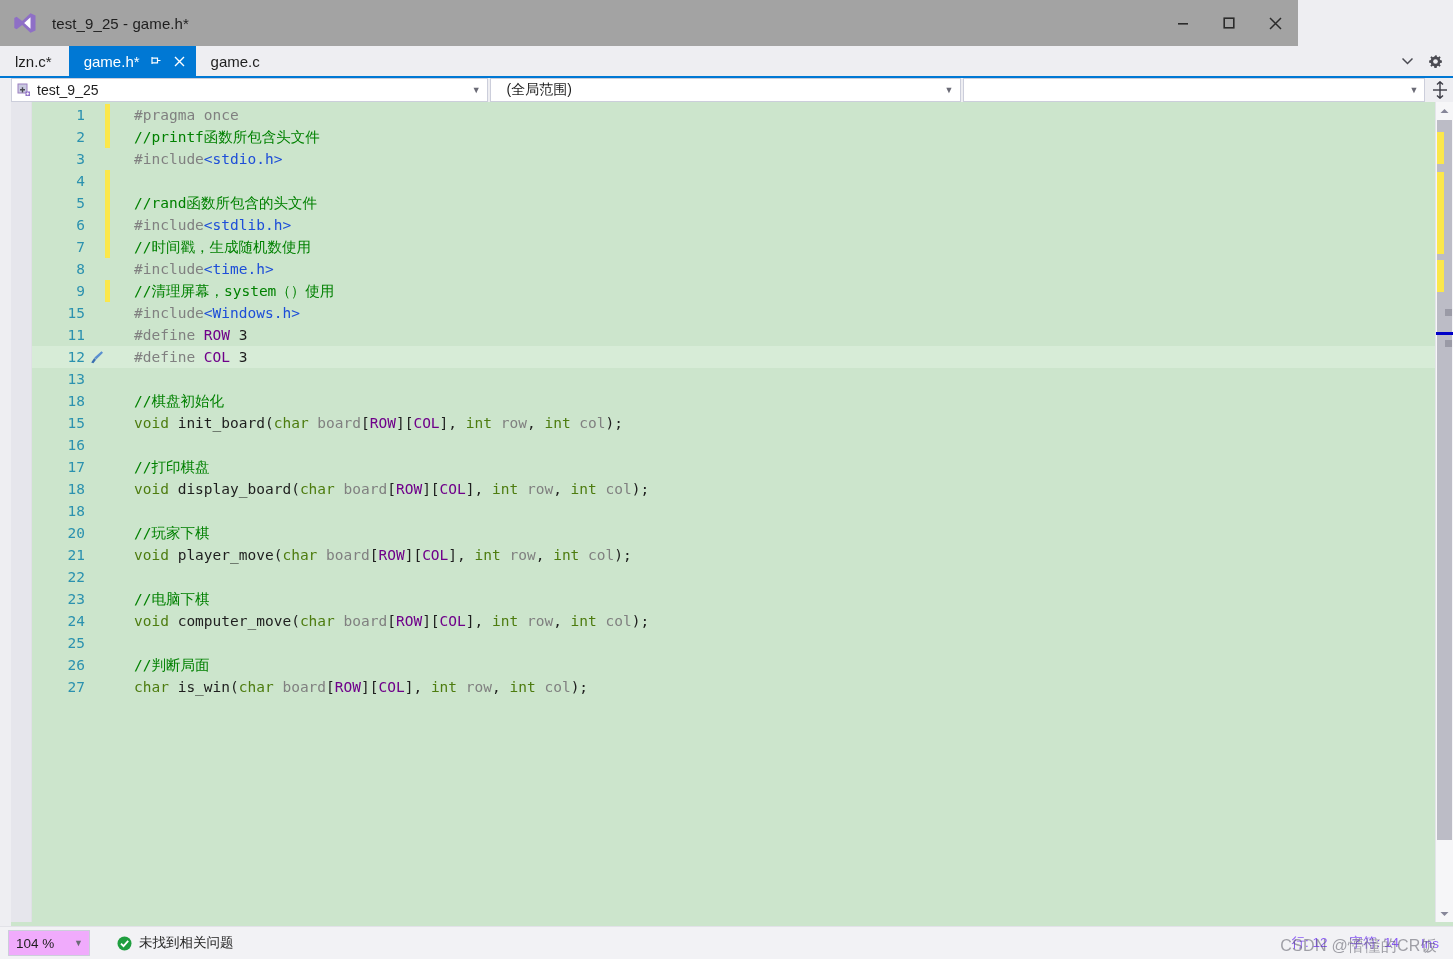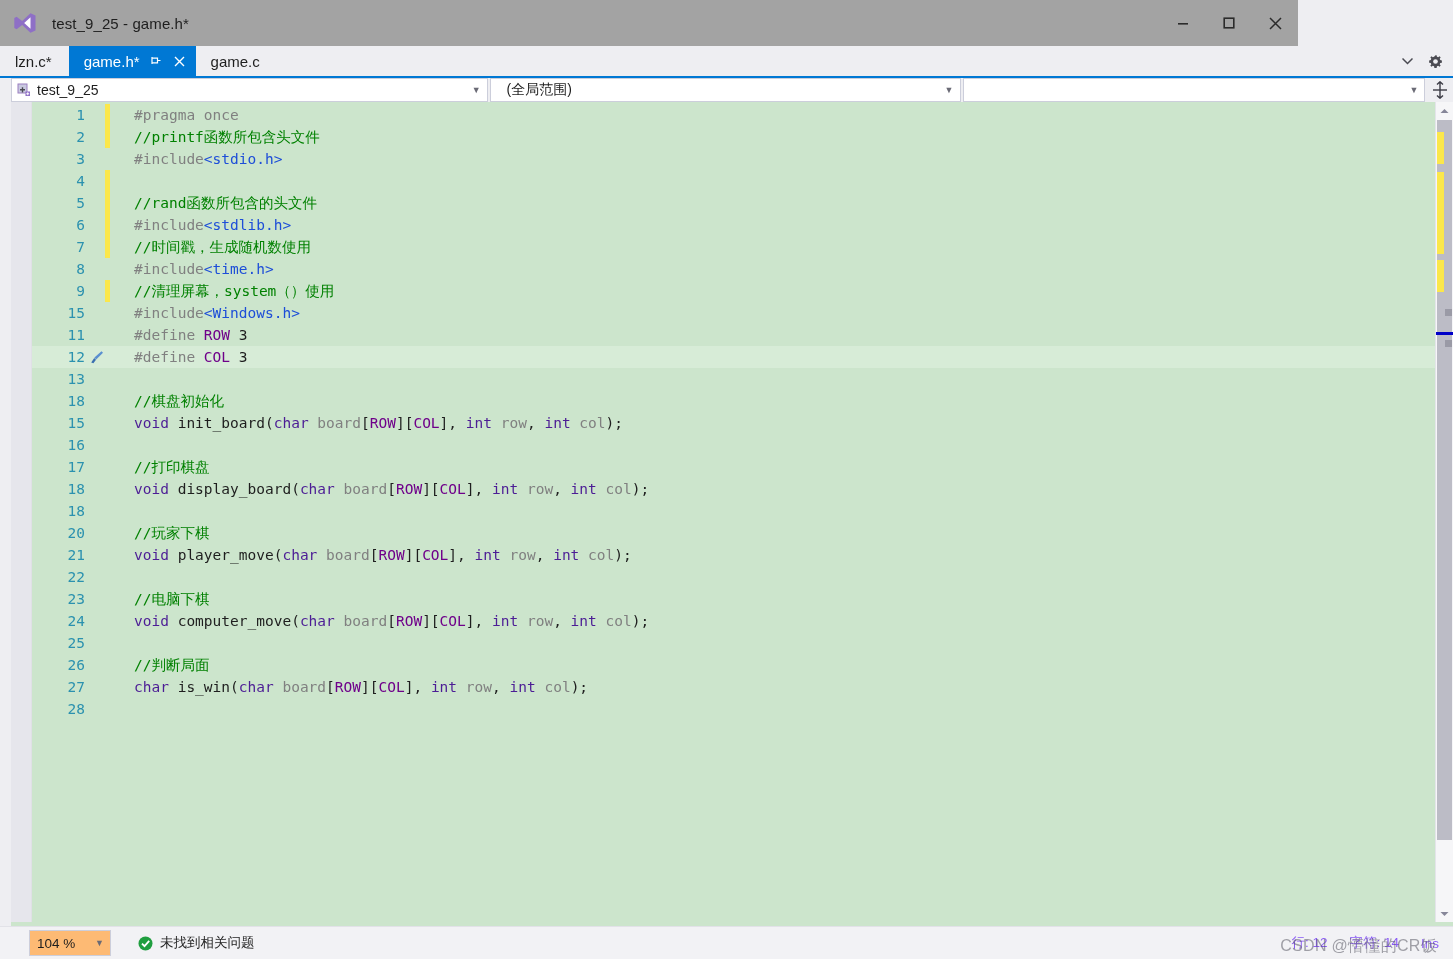--- a/index.html
+++ b/index.html
@@ -164,21 +164,21 @@
   }
   .chg.on { background: #fbe74b; }
   .code-text {
     margin-left: 24px;
     white-space: pre;
   }
   
   .t-pre   { color: #808080; }
   .t-cmt   { color: #008000; }
   .t-str   { color: #1d4ed8; }
-  .t-kw    { color: #4c1d95; }
+  .t-kw    { color: #4d7c0f; }
   .t-mac   { color: #6f008a; }
   .t-id    { color: #808080; }
   .t-plain { color: #1e1e1e; }
   .t-punc  { color: #1e1e1e; }
 
   
   .vscroll {
     position: absolute; right: 0; top: 0;
     width: 17px; height: 100%;
     background: #f6f6f8;
@@ -218,23 +218,23 @@
 
   
   .statusbar {
     position: absolute; left: 0; bottom: 0;
     width: 1453px; height: 32px;
     background: #f2f2f5;
     display: flex; align-items: center;
     border-top: 1px solid #e2e2e8;
   }
   .zoombox {
-    margin-left: 29px;
+    margin-left: 8px;
     width: 73px; height: 24px;
-    background: #fdba74;
+    background: #f0abfc;
     border: 1px solid #cccedb;
     display: flex; align-items: center;
     position: relative;
     font-size: 13.5px; color: #1e1e1e;
     padding-left: 7px;
   }
   .zoombox .caret {
     position: absolute; right: 6px; top: 50%;
     transform: translateY(-50%);
     color: #6a6a75; font-size: 9px;
@@ -390,21 +390,20 @@
           <div class="line"><span class="ln">18</span><span class="chg"></span><span class="code-text"><span class="t-kw">void</span><span class="t-plain"> display_board(</span><span class="t-kw">char</span><span class="t-plain"> </span><span class="t-id">board</span><span class="t-punc">[</span><span class="t-mac">ROW</span><span class="t-punc">][</span><span class="t-mac">COL</span><span class="t-punc">], </span><span class="t-kw">int</span><span class="t-plain"> </span><span class="t-id">row</span><span class="t-punc">, </span><span class="t-kw">int</span><span class="t-plain"> </span><span class="t-id">col</span><span class="t-punc">);</span></span></div>
           <div class="line"><span class="ln">18</span><span class="chg"></span><span class="code-text"></span></div>
           <div class="line"><span class="ln">20</span><span class="chg"></span><span class="code-text"><span class="t-cmt">//玩家下棋</span></span></div>
           <div class="line"><span class="ln">21</span><span class="chg"></span><span class="code-text"><span class="t-kw">void</span><span class="t-plain"> player_move(</span><span class="t-kw">char</span><span class="t-plain"> </span><span class="t-id">board</span><span class="t-punc">[</span><span class="t-mac">ROW</span><span class="t-punc">][</span><span class="t-mac">COL</span><span class="t-punc">], </span><span class="t-kw">int</span><span class="t-plain"> </span><span class="t-id">row</span><span class="t-punc">, </span><span class="t-kw">int</span><span class="t-plain"> </span><span class="t-id">col</span><span class="t-punc">);</span></span></div>
           <div class="line"><span class="ln">22</span><span class="chg"></span><span class="code-text"></span></div>
           <div class="line"><span class="ln">23</span><span class="chg"></span><span class="code-text"><span class="t-cmt">//电脑下棋</span></span></div>
           <div class="line"><span class="ln">24</span><span class="chg"></span><span class="code-text"><span class="t-kw">void</span><span class="t-plain"> computer_move(</span><span class="t-kw">char</span><span class="t-plain"> </span><span class="t-id">board</span><span class="t-punc">[</span><span class="t-mac">ROW</span><span class="t-punc">][</span><span class="t-mac">COL</span><span class="t-punc">], </span><span class="t-kw">int</span><span class="t-plain"> </span><span class="t-id">row</span><span class="t-punc">, </span><span class="t-kw">int</span><span class="t-plain"> </span><span class="t-id">col</span><span class="t-punc">);</span></span></div>
           <div class="line"><span class="ln">25</span><span class="chg"></span><span class="code-text"></span></div>
           <div class="line"><span class="ln">26</span><span class="chg"></span><span class="code-text"><span class="t-cmt">//判断局面</span></span></div>
           <div class="line"><span class="ln">27</span><span class="chg"></span><span class="code-text"><span class="t-kw">char</span><span class="t-plain"> is_win(</span><span class="t-kw">char</span><span class="t-plain"> </span><span class="t-id">board</span><span class="t-punc">[</span><span class="t-mac">ROW</span><span class="t-punc">][</span><span class="t-mac">COL</span><span class="t-punc">], </span><span class="t-kw">int</span><span class="t-plain"> </span><span class="t-id">row</span><span class="t-punc">, </span><span class="t-kw">int</span><span class="t-plain"> </span><span class="t-id">col</span><span class="t-punc">);</span></span></div>
-          <div class="line"><span class="ln">28</span><span class="chg"></span><span class="code-text"></span></div>
         </div>
 
       <div class="vscroll">
         <div class="arrow-up">
           <svg width="9" height="6" viewBox="0 0 9 6">
               <path d="M0.5 5 L4.5 1 L8.5 5 Z" fill="#868699"></path>
             </svg>
         </div>
         <div class="vthumb"></div>
         <div class="vmark" style="top:30px;height:32px;"></div>

